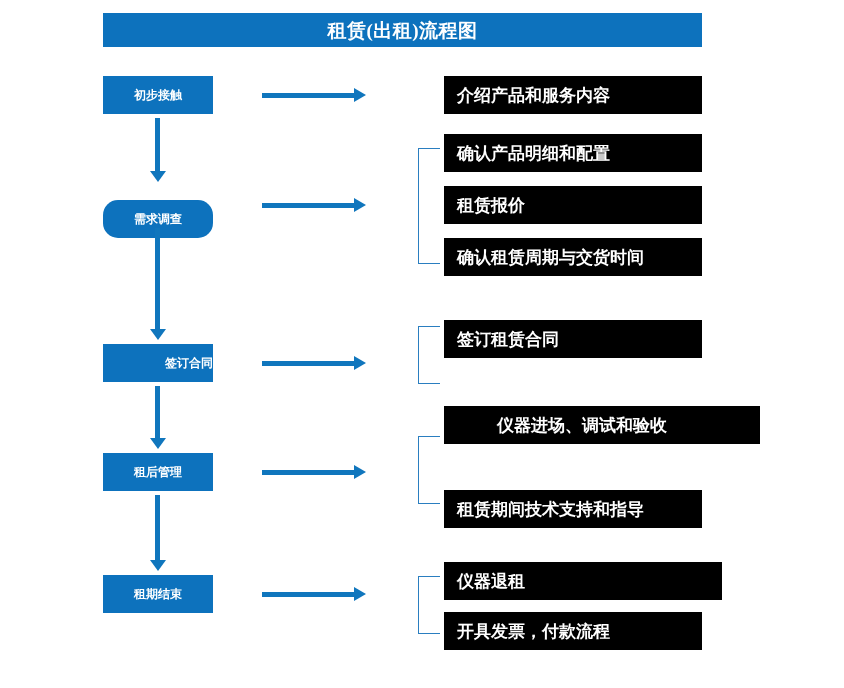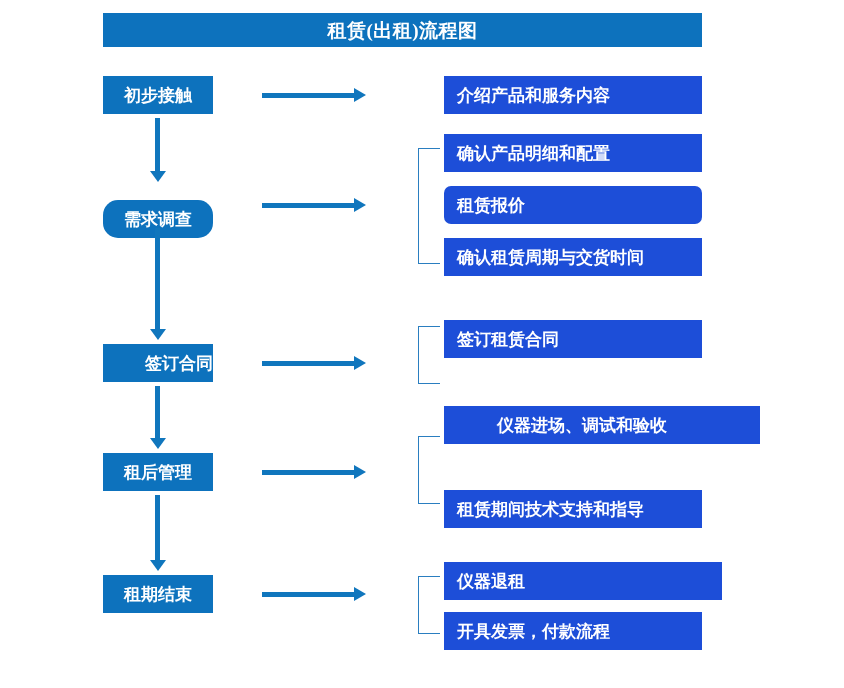--- a/index.html
+++ b/index.html
@@ -45,32 +45,32 @@
     left: 103px;
     width: 110px;
     height: 38px;
     background: #0d72bd;
     display: flex;
     align-items: center;
     justify-content: center;
   }
   .stage-box .stage-text {
     color: #ffffff;
-    font-size: 17px;
+    font-size: 12px;
     font-weight: bold;
     line-height: 1;
     white-space: nowrap;
   }
 
   
   .detail-box {
     position: absolute;
     left: 444px;
     height: 38px;
-    background: #1d4ed8;
+    background: #000000;
     display: flex;
     align-items: center;
   }
   .detail-box .detail-text {
     color: #ffffff;
     font-size: 17px;
     font-weight: bold;
     line-height: 1;
     white-space: nowrap;
     padding-left: 13px;
@@ -201,21 +201,21 @@
   <div class="bracket" style="left:418px; top:436px; height:68px;"></div>
   <div class="bracket" style="left:418px; top:576px; height:58px;"></div>
 
   <div class="detail-box" style="top:76px; width:258px;">
     <span class="detail-text">介绍产品和服务内容</span>
   </div>
 
   <div class="detail-box" style="top:134px; width:258px;">
     <span class="detail-text">确认产品明细和配置</span>
   </div>
-  <div class="detail-box" style="top:186px; width:258px;border-radius:7px;">
+  <div class="detail-box" style="top:186px; width:258px;">
     <span class="detail-text">租赁报价</span>
   </div>
   <div class="detail-box" style="top:238px; width:258px;">
     <span class="detail-text">确认租赁周期与交货时间</span>
   </div>
 
   <div class="detail-box" style="top:320px; width:258px;">
     <span class="detail-text">签订租赁合同</span>
   </div>
 

